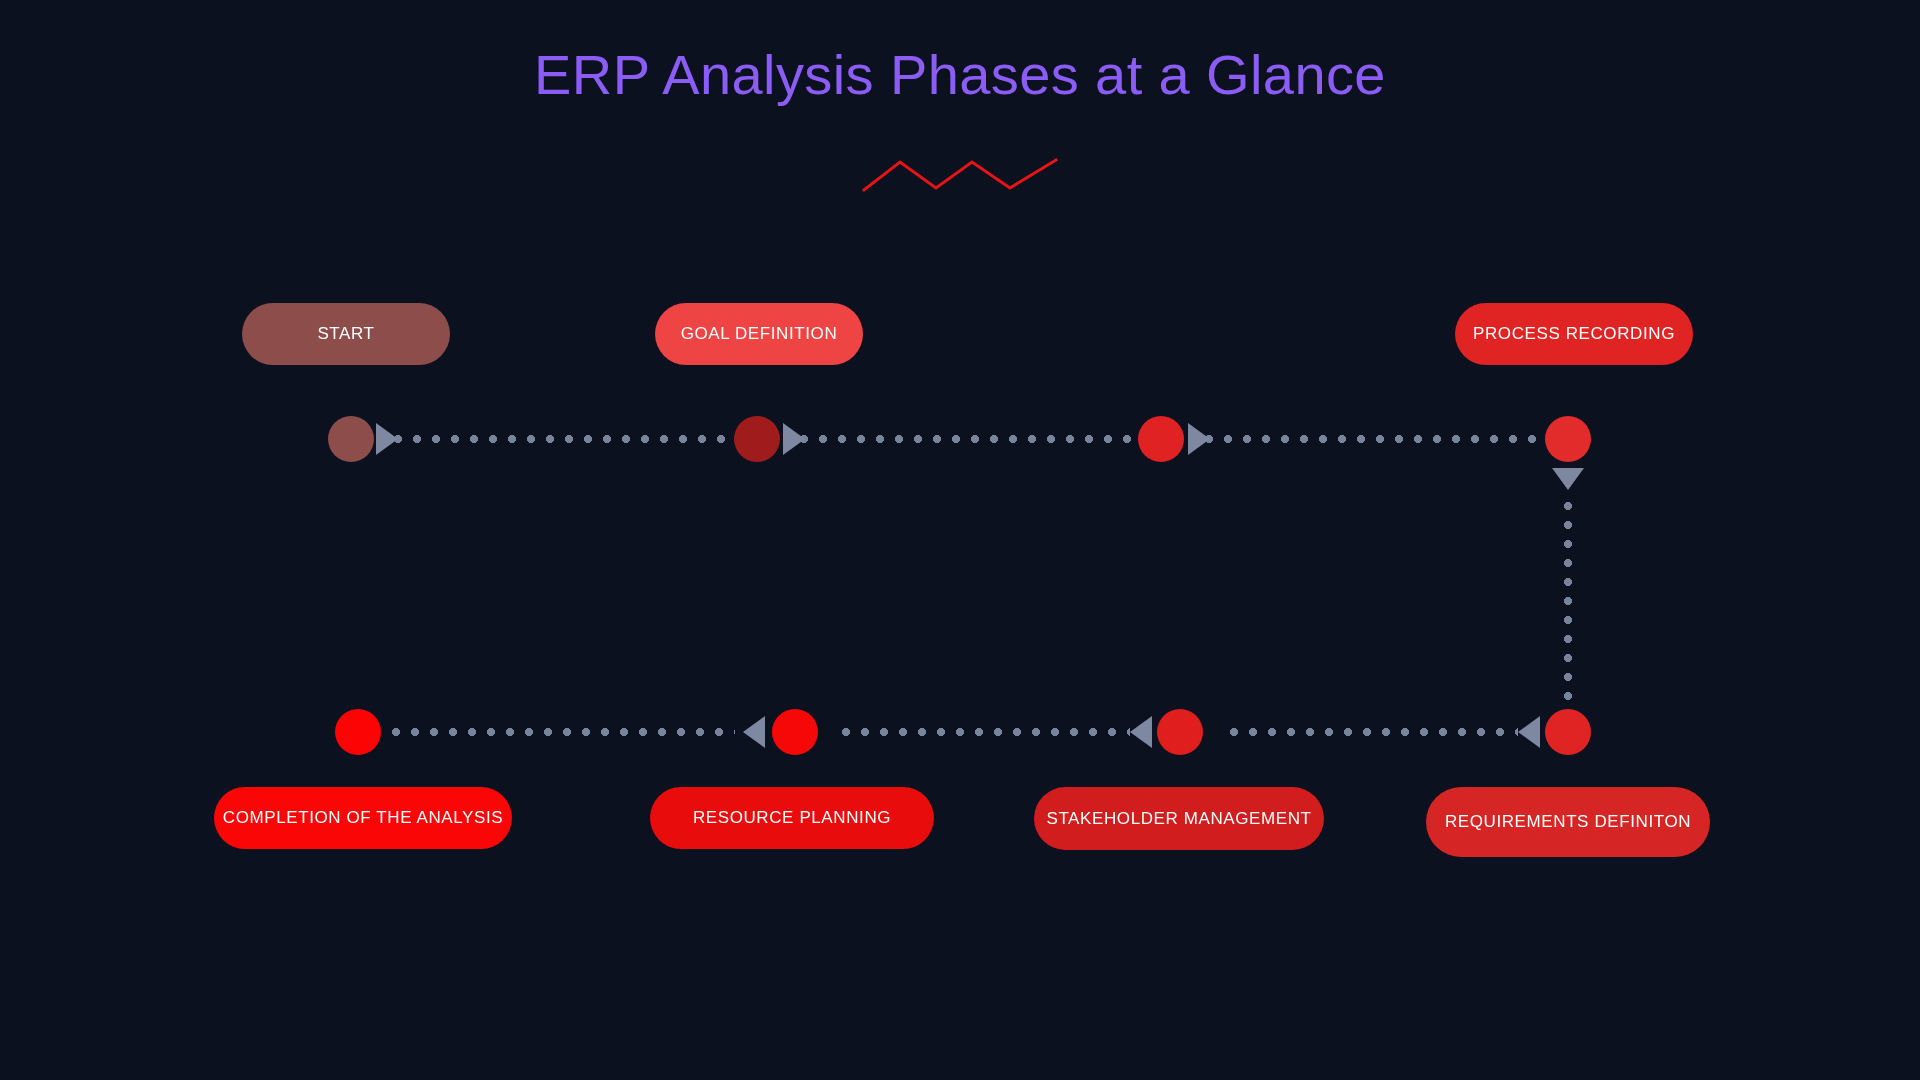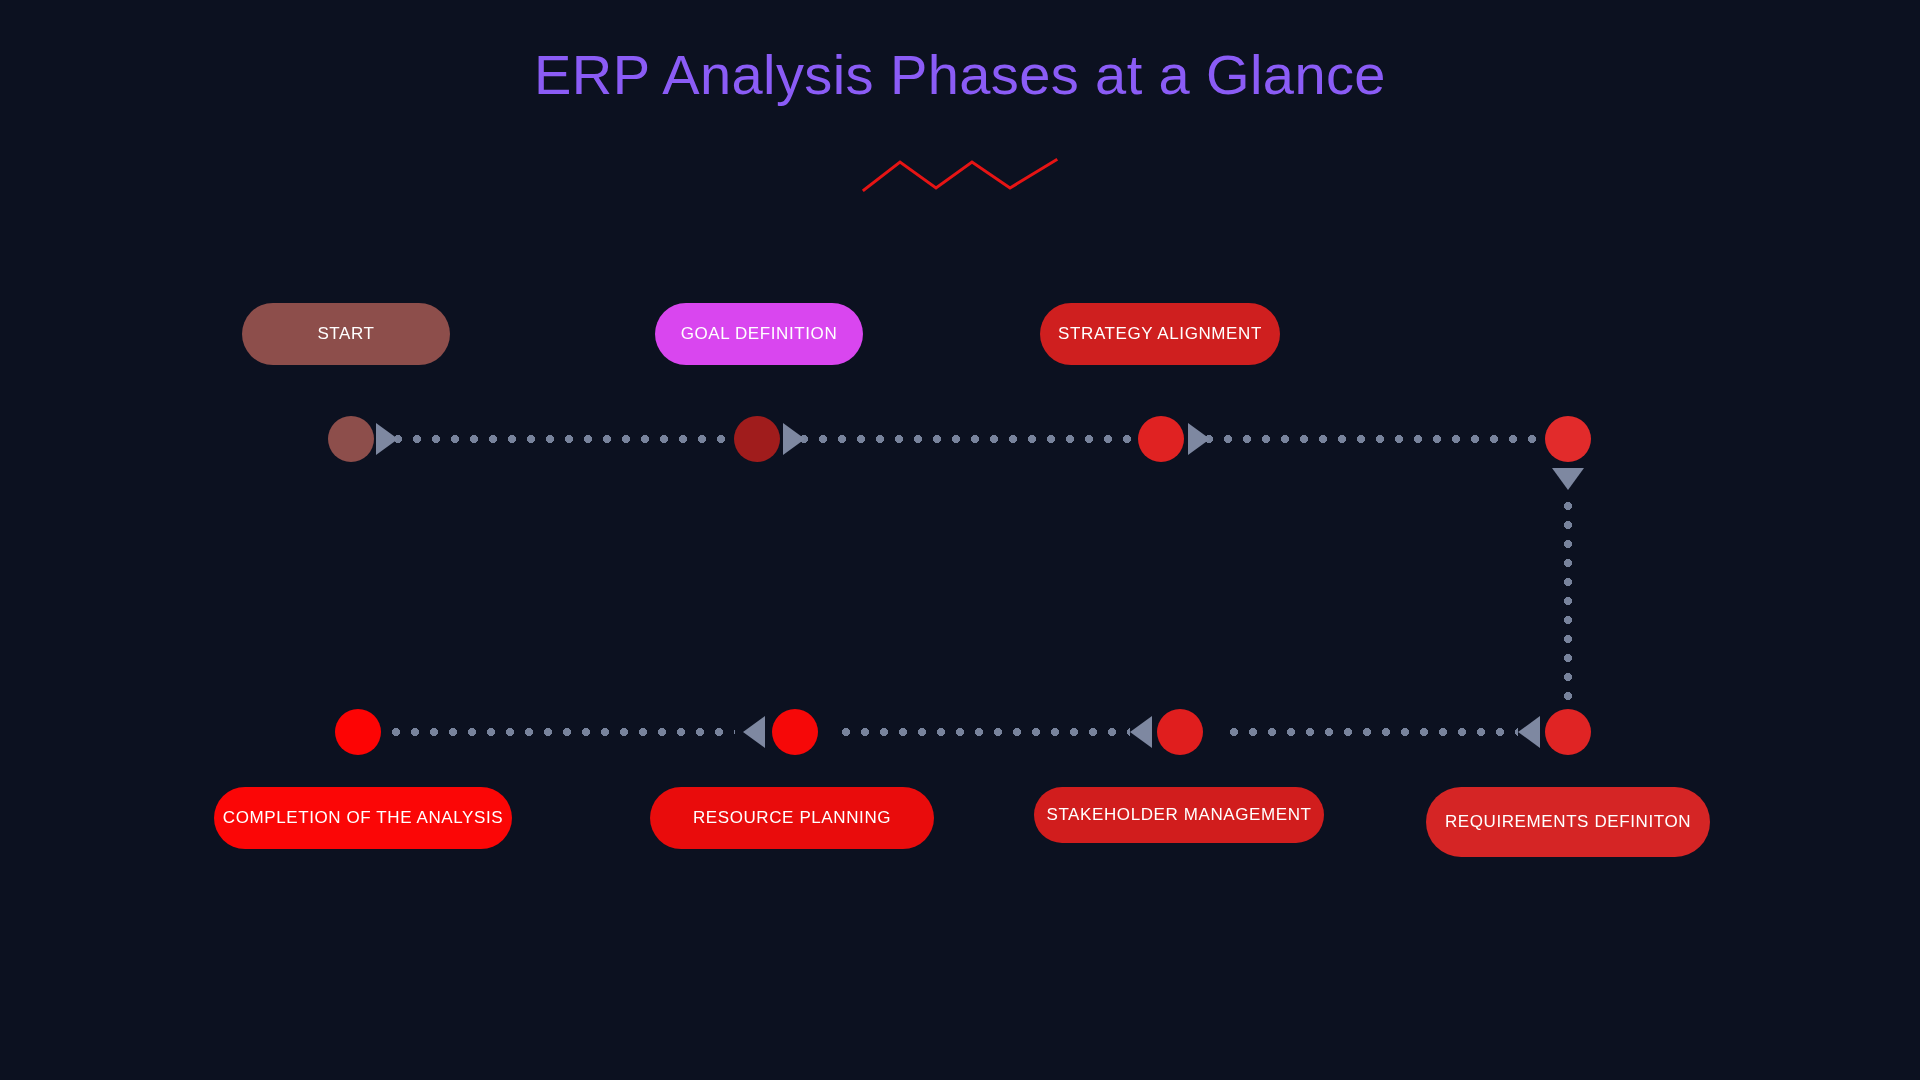--- a/index.html
+++ b/index.html
@@ -121,25 +121,25 @@
 
   <div id="title">ERP Analysis Phases at a Glance</div>
 
   <svg id="zigzag" viewBox="0 0 200 50">
     <polyline points="4,40 40,12 76,38 112,12 150,38 196,10" fill="none" stroke="#e61414" stroke-width="3" stroke-linejoin="miter" stroke-linecap="square"></polyline>
   </svg>
 
   <div class="pill" style="top:303px;left:242px;width:208px;height:62px;background:#8d4e4b;">
     <span>START</span>
   </div>
-  <div class="pill" style="top:303px;left:655px;width:208px;height:62px;background:#d946ef;">
+  <div class="pill" style="top:303px;left:655px;width:208px;height:62px;background:#ef4444;">
     <span>GOAL DEFINITION</span>
   </div>
-  <div class="pill" style="top:303px;left:1040px;width:240px;height:62px;background:#cf1f1f;">
-    <span>STRATEGY ALIGNMENT</span>
+  <div class="pill" style="top:303px;left:1455px;width:238px;height:62px;background:#e02424;">
+    <span>PROCESS RECORDING</span>
   </div>
 
   <div class="dotline" style="top:435px;left:392px;width:370px;">
     <div class="dotline-inner"></div>
   </div>
   <div class="dotline" style="top:435px;left:798px;width:368px;">
     <div class="dotline-inner"></div>
   </div>
   <div class="dotline" style="top:435px;left:1203px;width:370px;">
     <div class="dotline-inner"></div>
@@ -177,21 +177,21 @@
   <div class="arrow arrow-left" style="top:716px;left:1518px;"></div>
   <div class="arrow arrow-left" style="top:716px;left:1130px;"></div>
   <div class="arrow arrow-left" style="top:716px;left:743px;"></div>
 
   <div class="pill" style="top:787px;left:214px;width:298px;height:62px;background:#fb0606;">
     <span>COMPLETION OF THE ANALYSIS</span>
   </div>
   <div class="pill" style="top:787px;left:650px;width:284px;height:62px;background:#e90c0c;">
     <span>RESOURCE PLANNING</span>
   </div>
-  <div class="pill" style="top:787px;left:1034px;width:290px;height:56px;background:#d11d1d;">
+  <div class="pill" style="top:787px;left:1034px;width:290px;height:63px;background:#d11d1d;">
     <span>STAKEHOLDER MANAGEMENT</span>
   </div>
   <div class="pill" style="top:787px;left:1426px;width:284px;height:70px;background:#d52525;">
     <span>REQUIREMENTS DEFINITON</span>
   </div>
 
 
 </div>
 
 </body></html>

